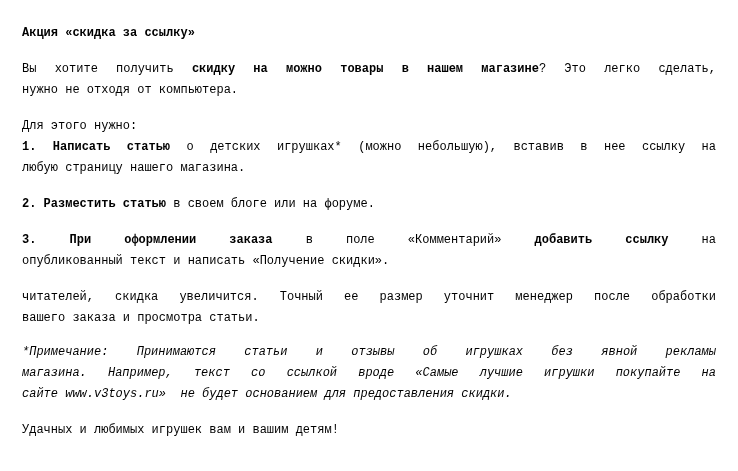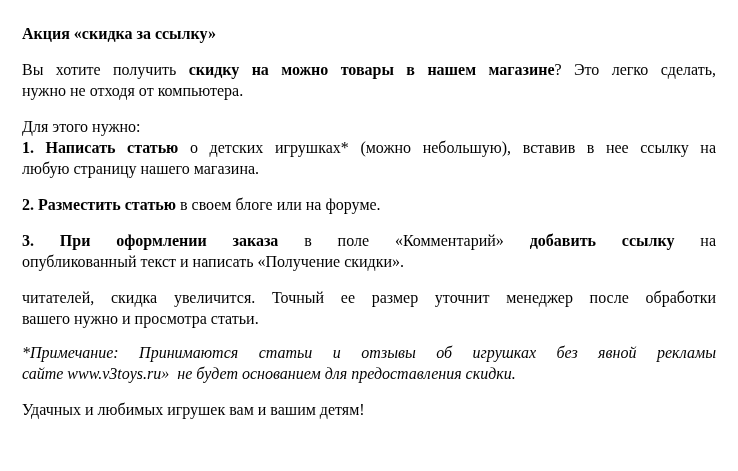--- a/index.html
+++ b/index.html
@@ -3,22 +3,22 @@
 <meta charset="utf-8">
 <style>
   html, body { margin: 0; padding: 0; background: #ffffff; }
   .page {
     position: relative;
     width: 738px;
     height: 471px;
     box-sizing: border-box;
     background: #ffffff;
     color: #000000;
-    font-family: Liberation Serif, serif;
-    font-size: 16px;
+    font-family: Liberation Mono, monospace;
+    font-size: 12px;
     line-height: 21px;
     padding: 23px 22px 0 22px;
     overflow: hidden;
   }
   .block { margin: 0 0 15px 0; }
   .block.tight13 { margin-bottom: 13px; }
   .block.tight12 { }
   .line { min-height: 21px; }
   
   .line.j { text-align: justify; text-align-last: justify; }
@@ -50,25 +50,26 @@
       <div class="line"><span class="b">2. Разместить статью</span><span> в своем блоге или на форуме.</span></div>
     </div>
 
   <div class="block">
       <div class="line j"><span class="b">3. При оформлении заказа</span><span> в поле «Комментарий» </span><span class="b">добавить ссылку</span><span> на</span></div>
       <div class="line">опубликованный текст и написать «Получение скидки».</div>
     </div>
 
   <div class="block tight13">
       <div class="line j">читателей, скидка увеличится. Точный ее размер уточнит менеджер после обработки</div>
-      <div class="line">вашего нужно и просмотра статьи.</div>
+      <div class="line">вашего заказа и просмотра статьи.</div>
     </div>
 
   <div class="block tight12 i">
       <div class="line j">*Примечание: Принимаются статьи и отзывы об игрушках без явной рекламы</div>
+      <div class="line j">магазина. Например, текст со ссылкой вроде «Самые лучшие игрушки покупайте на</div>
       <div class="line">сайте www.v3toys.ru»&nbsp; не будет основанием для предоставления скидки.</div>
     </div>
 
   <div class="block">
       <div class="line">Удачных и любимых игрушек вам и вашим детям!</div>
     </div>
 
 </div>
 
 </body></html>

